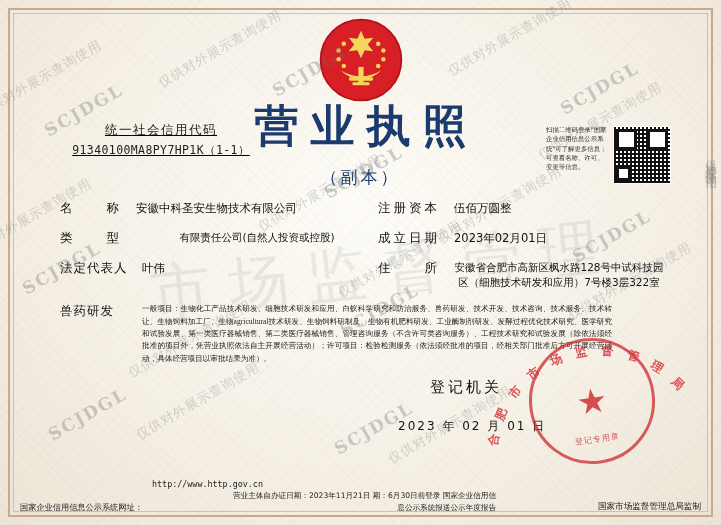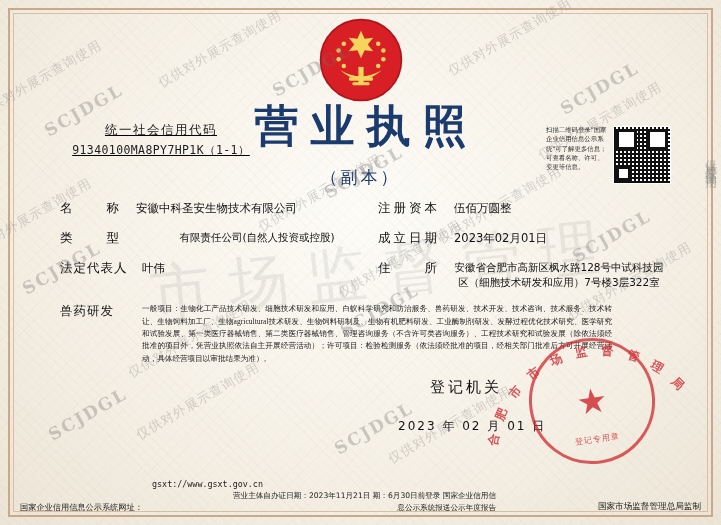--- a/index.html
+++ b/index.html
@@ -430,21 +430,21 @@
       <span style="transform:rotate(12deg) translate(-50%,-58px)">督</span>
       <span style="transform:rotate(26deg) translate(-50%,-58px)">管</span>
       <span style="transform:rotate(40deg) translate(-50%,-58px)">理</span>
       <span style="transform:rotate(54deg) translate(-50%,-58px)">局</span>
     </div>
     <div class="star">★</div>
     <div class="bottom-text">登记专用章</div>
   </div>
 
   <div class="footer-left">国家企业信用信息公示系统网址：</div>
-  <div class="footer-url">gsxt://www.gsxt.gov.cn</div>
+  <div class="footer-url">http://www.http.gov.cn</div>
   <div class="footer-center">营业主体自办证日期：2023年11月21日 期：6月30日前登录
 国家企业信用信息公示系统报送公示年度报告</div>
   <div class="footer-right">国家市场监督管理总局监制</div>
 
   <div class="wm-layer">
     <div class="wm" style="left:-30px;  top:70px;">仅供对外展示查询使用</div>
     <div class="wm sj" style="left:40px;   top:100px;">SCJDGL</div>
     <div class="wm" style="left:150px;  top:40px;">仅供对外展示查询使用</div>
     <div class="wm sj" style="left:268px;  top:60px;">SCJDGL</div>
     <div class="wm" style="left:440px;  top:28px;">仅供对外展示查询使用</div>

